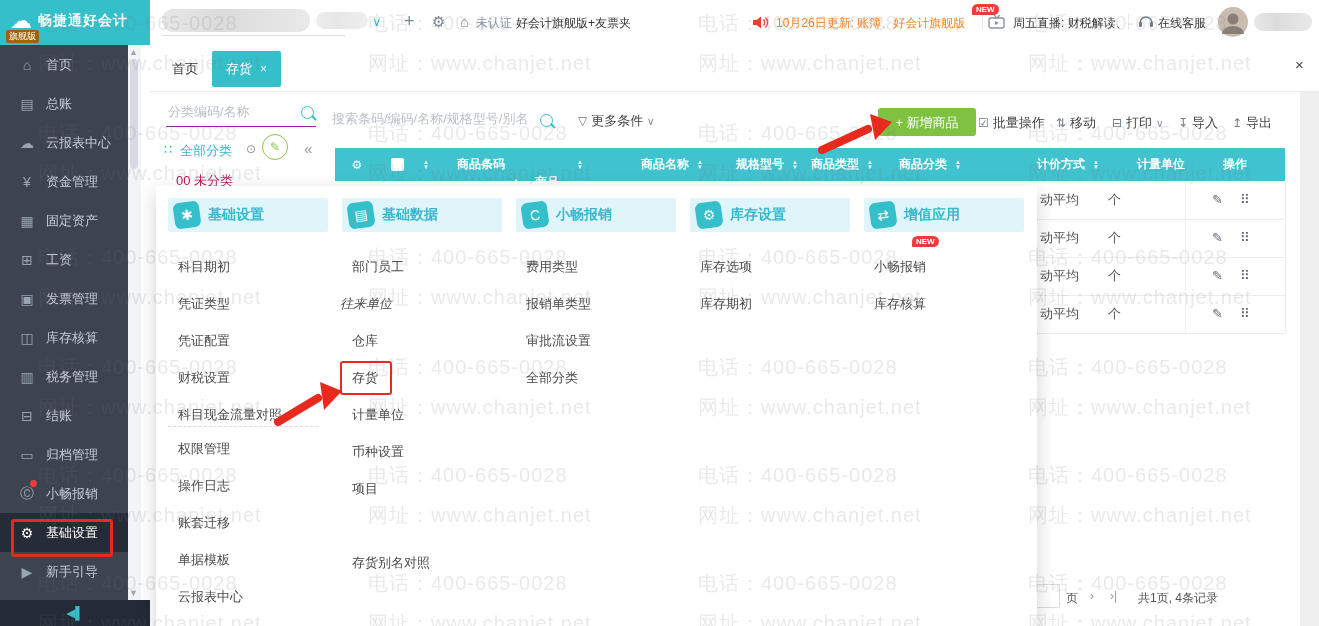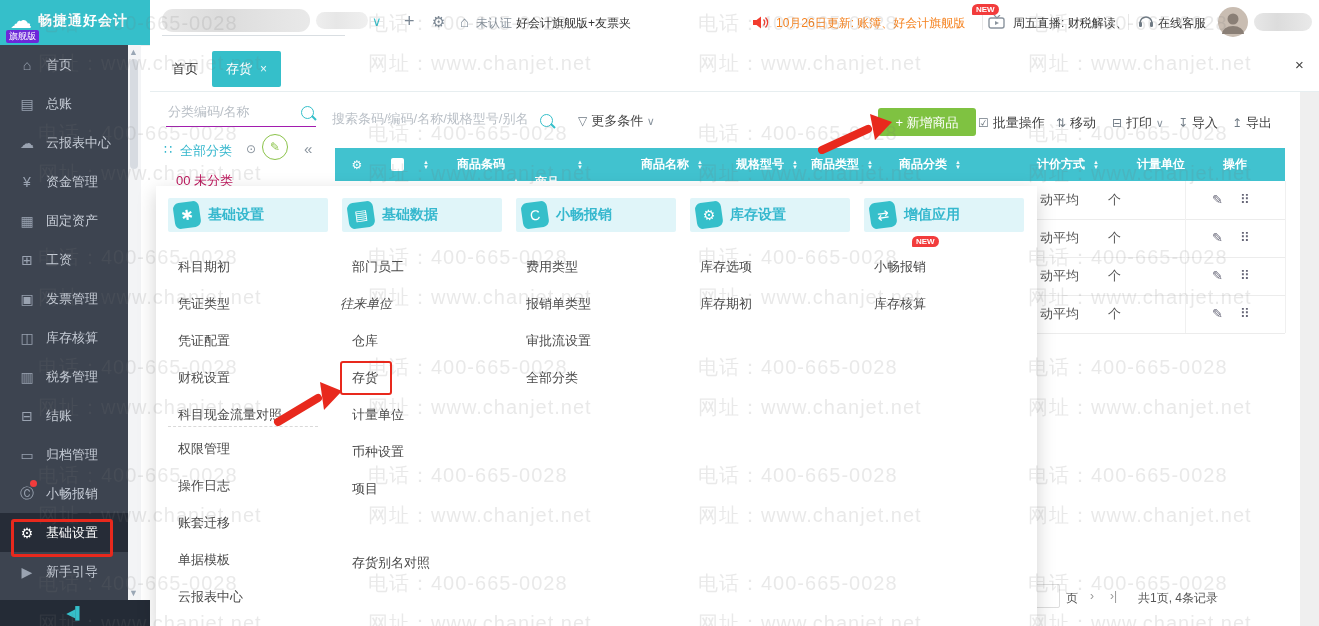--- a/index.html
+++ b/index.html
@@ -4,21 +4,21 @@
 <style>
   html,body{margin:0;padding:0;}
   body{font-family:"Liberation Sans","DejaVu Sans",sans-serif;}
   #stage{position:relative;width:1319px;height:626px;background:#fff;overflow:hidden;}
   .abs{position:absolute;}
   
   #topbar{position:absolute;left:0;top:0;width:1319px;height:45px;background:#fff;border-bottom:1px solid #eee;}
   #logo{position:absolute;left:0;top:0;width:150px;height:45px;background:#35bfca;color:#fff;}
   #logo .cloud{position:absolute;left:10px;top:8px;font-size:22px;}
   #logo .t{position:absolute;left:38px;top:12px;font-size:14px;font-weight:bold;letter-spacing:1px;}
-  #logo .badge{position:absolute;left:6px;top:30px;font-size:9px;background:#6d28d9;padding:0 3px;border-radius:2px;}
+  #logo .badge{position:absolute;left:6px;top:30px;font-size:9px;background:#a16207;padding:0 3px;border-radius:2px;}
   .blurpill{background:linear-gradient(90deg,#e7e7e7,#dcdcdc 40%,#e9e9e9);border-radius:11px;}
   .tb-ic{color:#7a8794;font-size:15px;cursor:pointer;}
   .tb-txt{font-size:12px;color:#333;}
   .orange{color:#f5821f;}
   .divline{width:1px;height:16px;background:#e8e8e8;}
   .newbadge{background:#f23c3c;color:#fff;font-size:8px;font-weight:bold;border-radius:6px 6px 6px 1px;padding:1px 4px;}
   
   #sidebar{position:absolute;left:0;top:45px;width:128px;height:555px;background:#3d4450;}
   .si{height:39px;display:flex;align-items:center;color:#c6ccd6;font-size:13px;cursor:pointer;position:relative;}
   .si .ic{width:18px;margin-left:18px;margin-right:10px;font-size:14px;color:#9aa3b1;text-align:center;}

